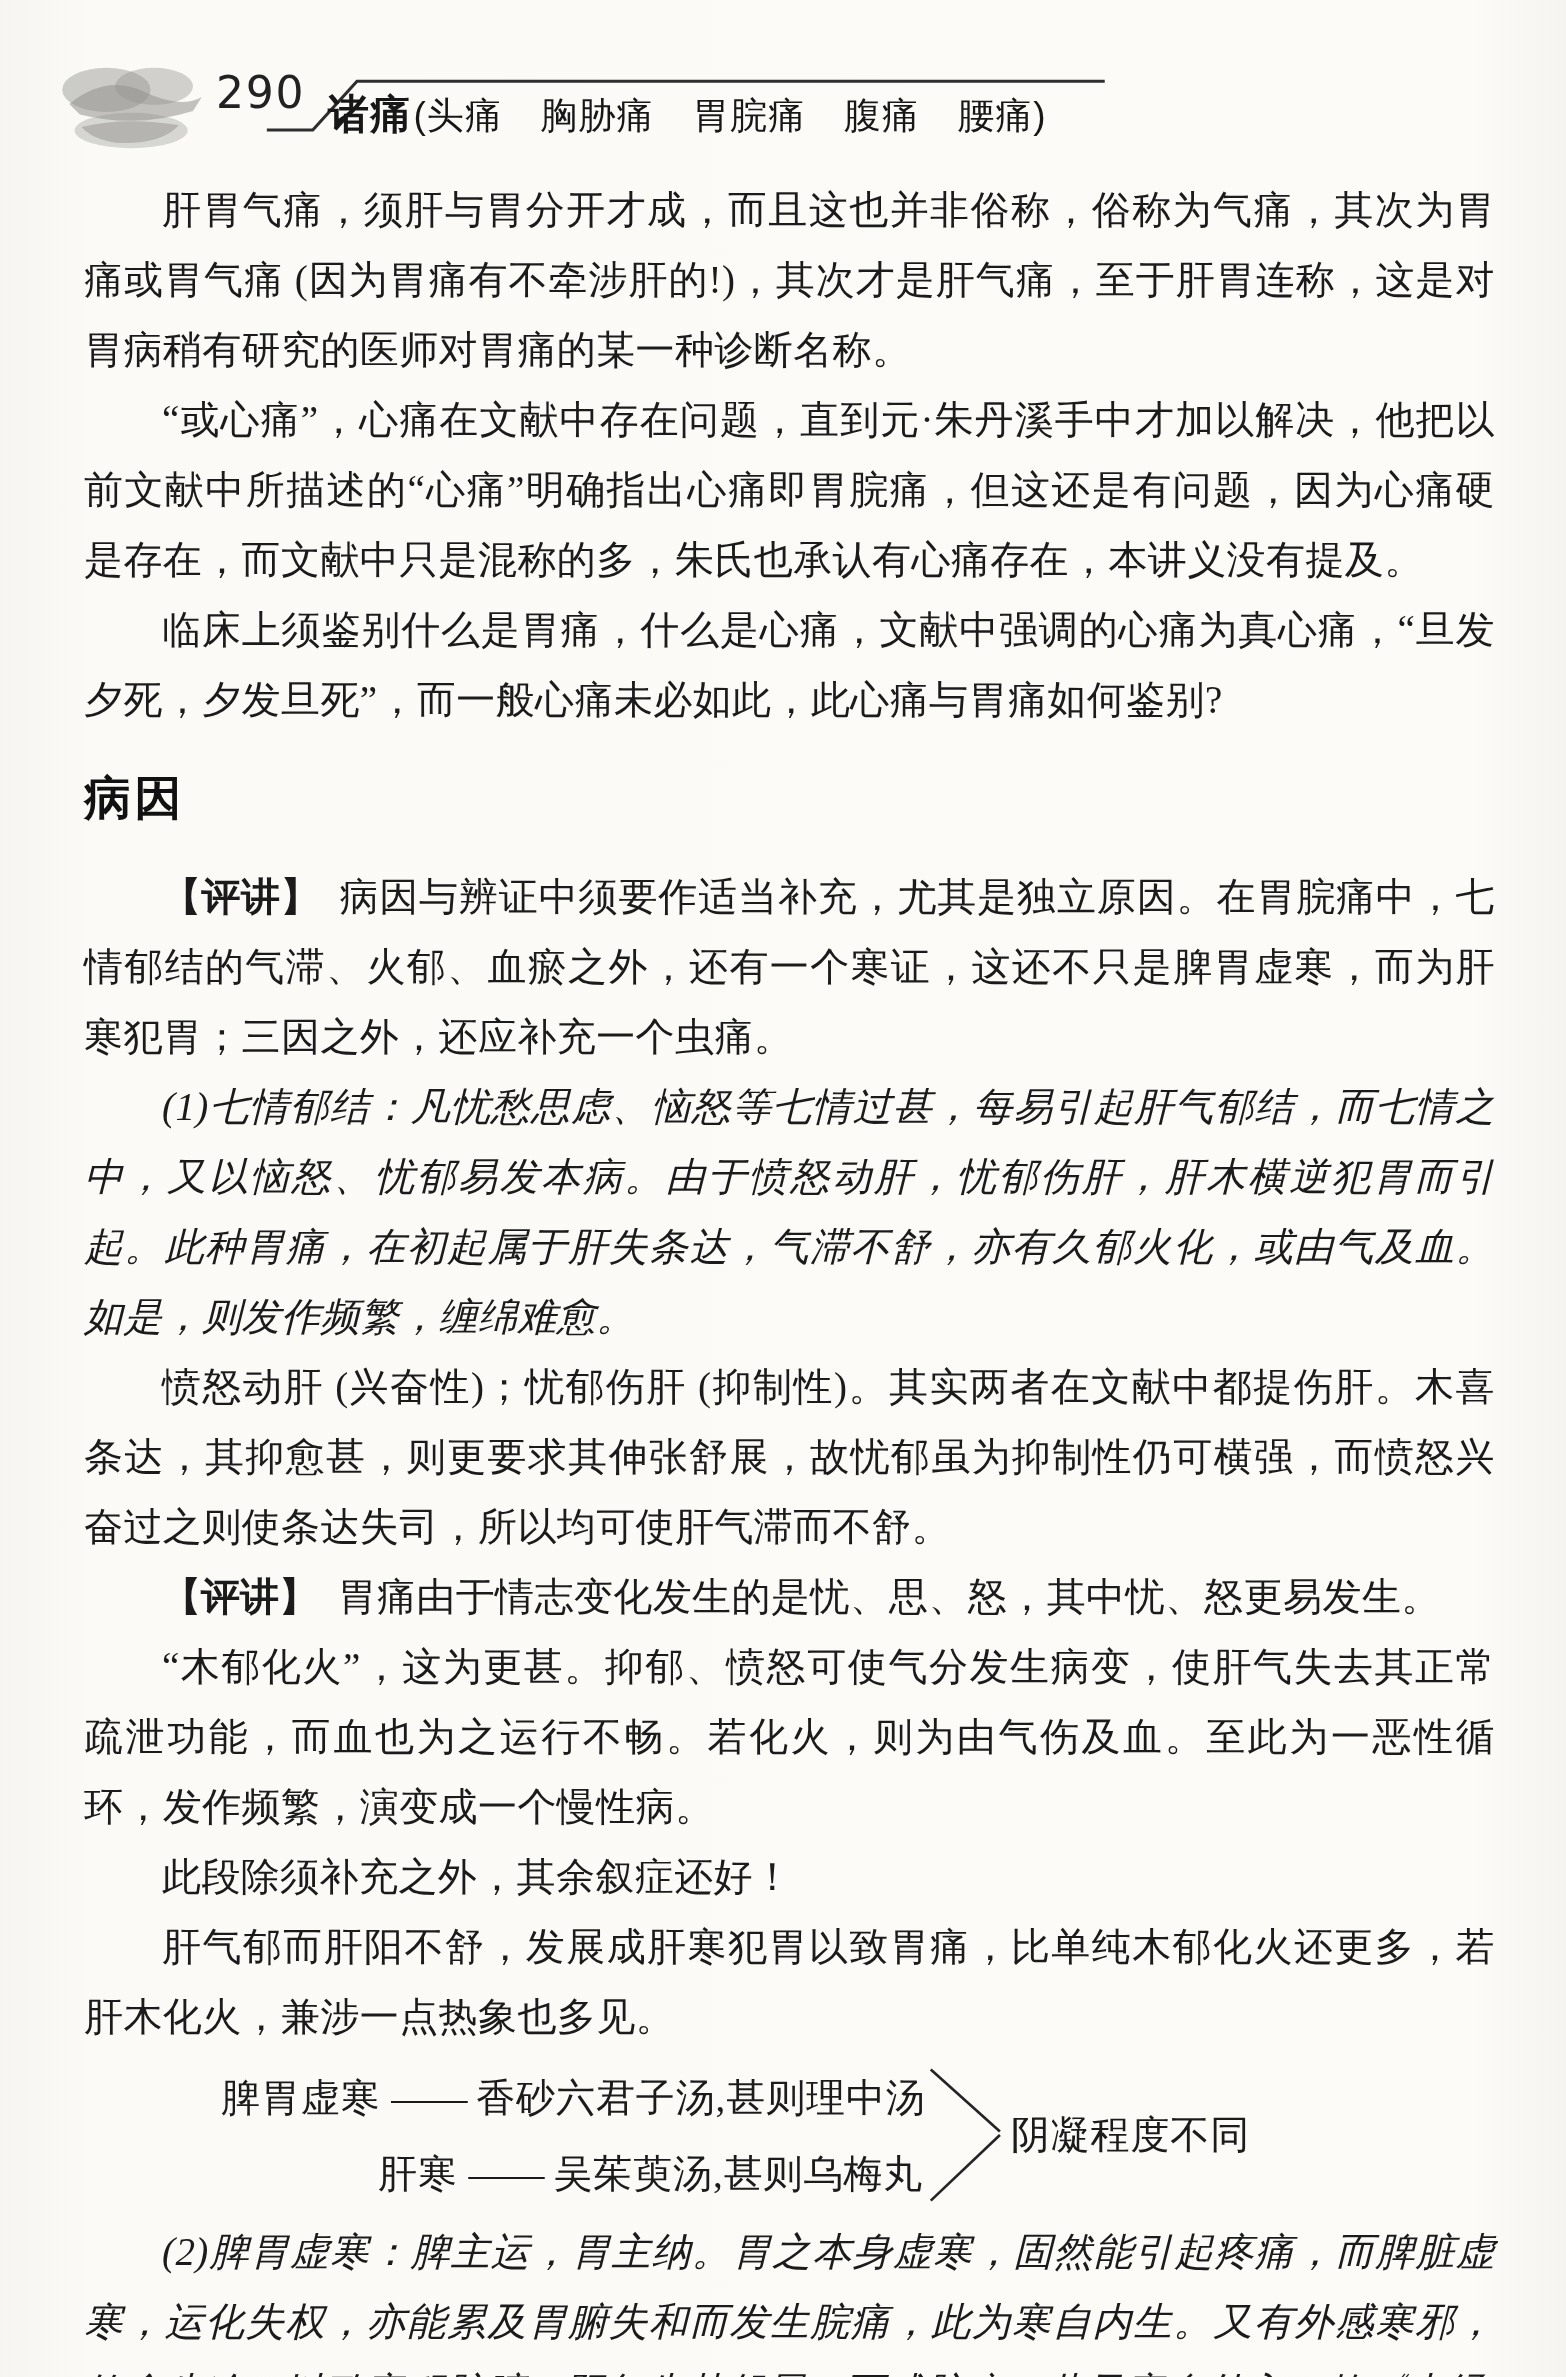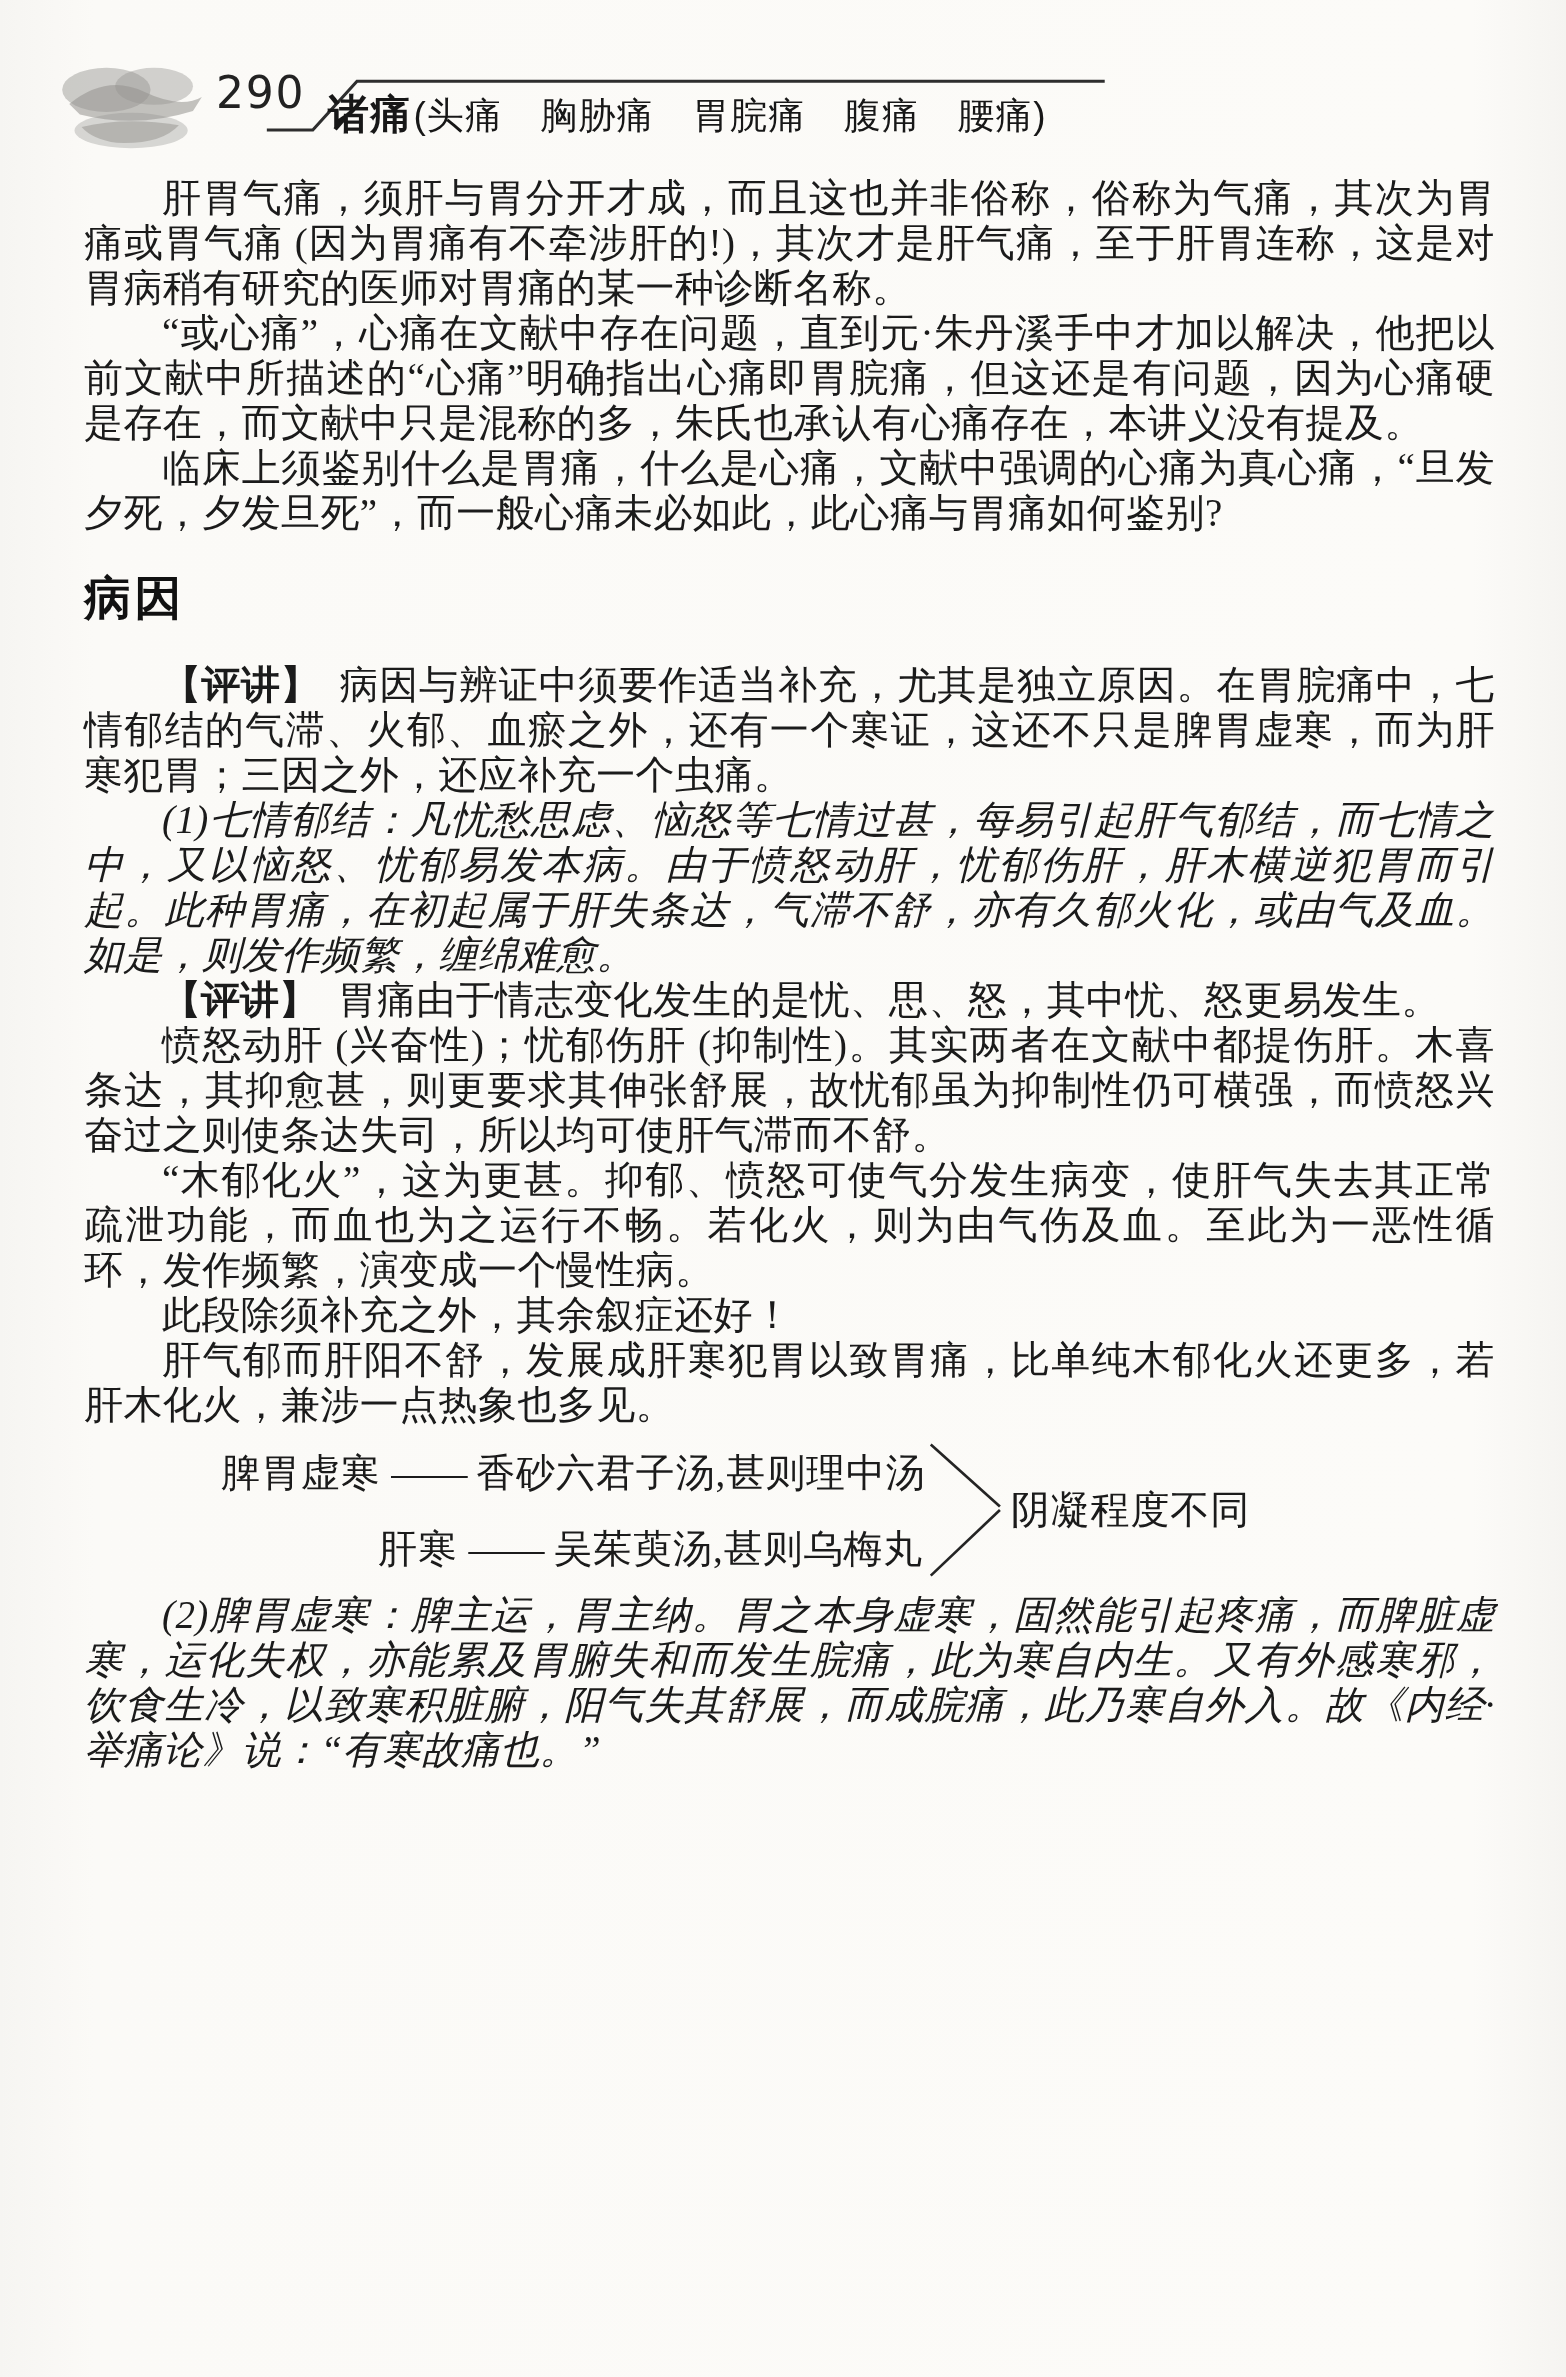--- a/index.html
+++ b/index.html
@@ -18,21 +18,21 @@
   }
   .header-rule{position:absolute;left:0;top:0;width:1566px;height:175px;pointer-events:none}
   .header-title{
     position:absolute;left:328px;top:87px;white-space:nowrap;
     font-family:"Liberation Sans","DejaVu Sans",sans-serif;font-size:37px;color:#171717;
   }
   .title-main{font-weight:700;font-size:41px;letter-spacing:0.9px}
   .title-sub{font-weight:400;margin-left:1.8px;letter-spacing:0.9px}
   .page-body{padding:0 71px 0 84px}
   .para{
-    margin:0;font-size:39px;line-height:45px;
+    margin:0;font-size:39px;line-height:70px;
     text-align:justify;text-indent:78px;letter-spacing:0.4px;
   }
   .kaiti{font-style:italic}
   .section-heading{
     margin:32px 0 32px 0;text-indent:0;
     font-family:"Liberation Sans","DejaVu Sans",sans-serif;
     font-size:47px;font-weight:700;letter-spacing:3.5px;color:#111;
   }
   .tag{
     font-family:"Liberation Sans","DejaVu Sans",sans-serif;
@@ -76,23 +76,23 @@
     <p class="para">肝胃气痛，须肝与胃分开才成，而且这也并非俗称，俗称为气痛，其次为胃痛或胃气痛 (因为胃痛有不牵涉肝的!)，其次才是肝气痛，至于肝胃连称，这是对胃病稍有研究的医师对胃痛的某一种诊断名称。</p>
     <p class="para">“或心痛”，心痛在文献中存在问题，直到元·朱丹溪手中才加以解决，他把以前文献中所描述的“心痛”明确指出心痛即胃脘痛，但这还是有问题，因为心痛硬是存在，而文献中只是混称的多，朱氏也承认有心痛存在，本讲义没有提及。</p>
     <p class="para">临床上须鉴别什么是胃痛，什么是心痛，文献中强调的心痛为真心痛，“旦发夕死，夕发旦死”，而一般心痛未必如此，此心痛与胃痛如何鉴别?</p>
 
     <h2 class="section-heading">病因</h2>
 
     <p class="para"><span class="tag">【评讲】</span><span>病因与辨证中须要作适当补充，尤其是独立原因。在胃脘痛中，七情郁结的气滞、火郁、血瘀之外，还有一个寒证，这还不只是脾胃虚寒，而为肝寒犯胃；三因之外，还应补充一个虫痛。</span></p>
 
     <p class="para kaiti">(1)七情郁结：凡忧愁思虑、恼怒等七情过甚，每易引起肝气郁结，而七情之中，又以恼怒、忧郁易发本病。由于愤怒动肝，忧郁伤肝，肝木横逆犯胃而引起。此种胃痛，在初起属于肝失条达，气滞不舒，亦有久郁火化，或由气及血。如是，则发作频繁，缠绵难愈。</p>
 
+    <p class="para">愤怒动肝 (兴奋性)；忧郁伤肝 (抑制性)。其实两者在文献中都提伤肝。木喜条达，其抑愈甚，则更要求其伸张舒展，故忧郁虽为抑制性仍可横强，而愤怒兴奋过之则使条达失司，所以均可使肝气滞而不舒。</p>
+
     <p class="para"><span class="tag">【评讲】</span><span>胃痛由于情志变化发生的是忧、思、怒，其中忧、怒更易发生。</span></p>
-
-    <p class="para">愤怒动肝 (兴奋性)；忧郁伤肝 (抑制性)。其实两者在文献中都提伤肝。木喜条达，其抑愈甚，则更要求其伸张舒展，故忧郁虽为抑制性仍可横强，而愤怒兴奋过之则使条达失司，所以均可使肝气滞而不舒。</p>
     <p class="para">“木郁化火”，这为更甚。抑郁、愤怒可使气分发生病变，使肝气失去其正常疏泄功能，而血也为之运行不畅。若化火，则为由气伤及血。至此为一恶性循环，发作频繁，演变成一个慢性病。</p>
     <p class="para">此段除须补充之外，其余叙症还好！</p>
     <p class="para">肝气郁而肝阳不舒，发展成肝寒犯胃以致胃痛，比单纯木郁化火还更多，若肝木化火，兼涉一点热象也多见。</p>
 
     <div class="diagram">
       <div class="diagram-rows">
         <div class="diagram-row row1">
           <span>脾胃虚寒</span><span class="dash">——</span><span>香砂六君子汤,甚则理中汤</span>
         </div>
         <div class="diagram-row row2">

